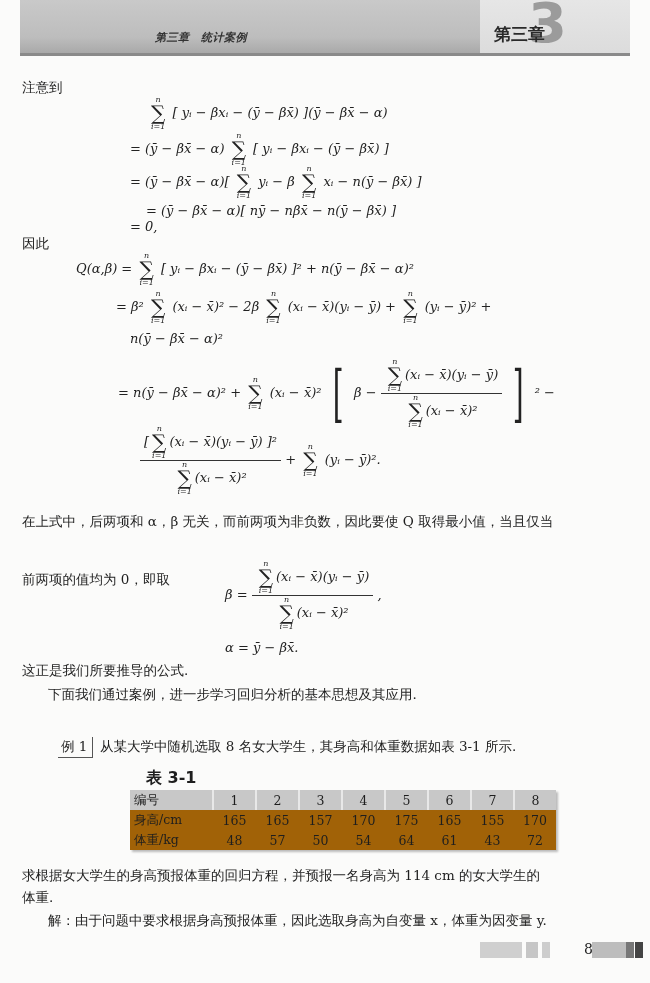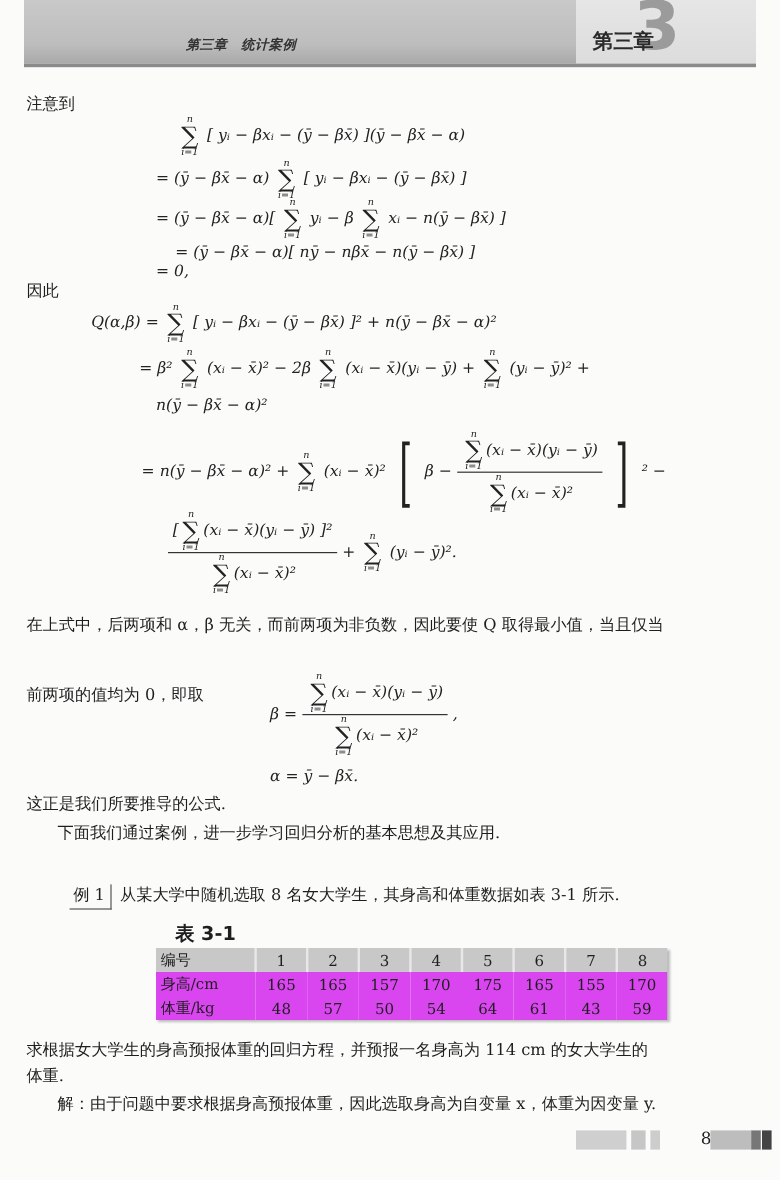--- a/index.html
+++ b/index.html
@@ -50,21 +50,21 @@
     position: absolute; left: 58px; top: 737px; padding: 0 5px 2px 3px;
     border-right: 1px solid #555; border-bottom: 1px solid #555;
     font-size: 13.5px; line-height: 18px;
   }
   .table-caption { position: absolute; left: 146px; top: 768px; font-size: 16px; font-weight: bold; font-family: "DejaVu Sans", sans-serif; }
   table.data {
     position: absolute; left: 130px; top: 790px; border-collapse: collapse;
     font-size: 12.5px; font-family: "DejaVu Serif", serif;
     box-shadow: 2px 2px 2px #bbb;
   }
-  table.data td { height: 20px; text-align: center; padding: 0 6px; background: #d946ef; }
+  table.data td { height: 20px; text-align: center; padding: 0 6px; background: #a16207; }
   table.data tr.head td { background: #c8c8c8; }
   table.data td.rh { text-align: left; padding-left: 4px; width: 72px; }
   table.data td.c { width: 29px; }
   table.data tr.head td.c { border-left: 2px solid #e8e8e8; }
   .page-footer { position: absolute; left: 480px; top: 942px; height: 16px; width: 170px; }
   .page-footer .blk { position: absolute; top: 0; height: 16px; }
   .page-footer .num { position: absolute; left: 84px; top: -1px; font-size: 14px; margin-left: 20px; }
 </style>
 </head>
 <body>
@@ -186,21 +186,21 @@
   </tr>
   <tr>
     <td class="rh">体重/kg</td>
     <td class="c">48</td>
     <td class="c">57</td>
     <td class="c">50</td>
     <td class="c">54</td>
     <td class="c">64</td>
     <td class="c">61</td>
     <td class="c">43</td>
-    <td class="c">59</td>
+    <td class="c">72</td>
   </tr>
 </tbody>
   </table>
 
 <div class="line" style="left:22px;top:866px;">求根据女大学生的身高预报体重的回归方程，并预报一名身高为 114 cm 的女大学生的</div>
 <div class="line" style="left:22px;top:888px;">体重.</div>
 <div class="line" style="left:48px;top:911px;">解：由于问题中要求根据身高预报体重，因此选取身高为自变量 x，体重为因变量 y.</div>
 
 <div class="page-footer">
   <div class="blk" style="left:0;width:42px;background:#cfcfcf;"></div>

